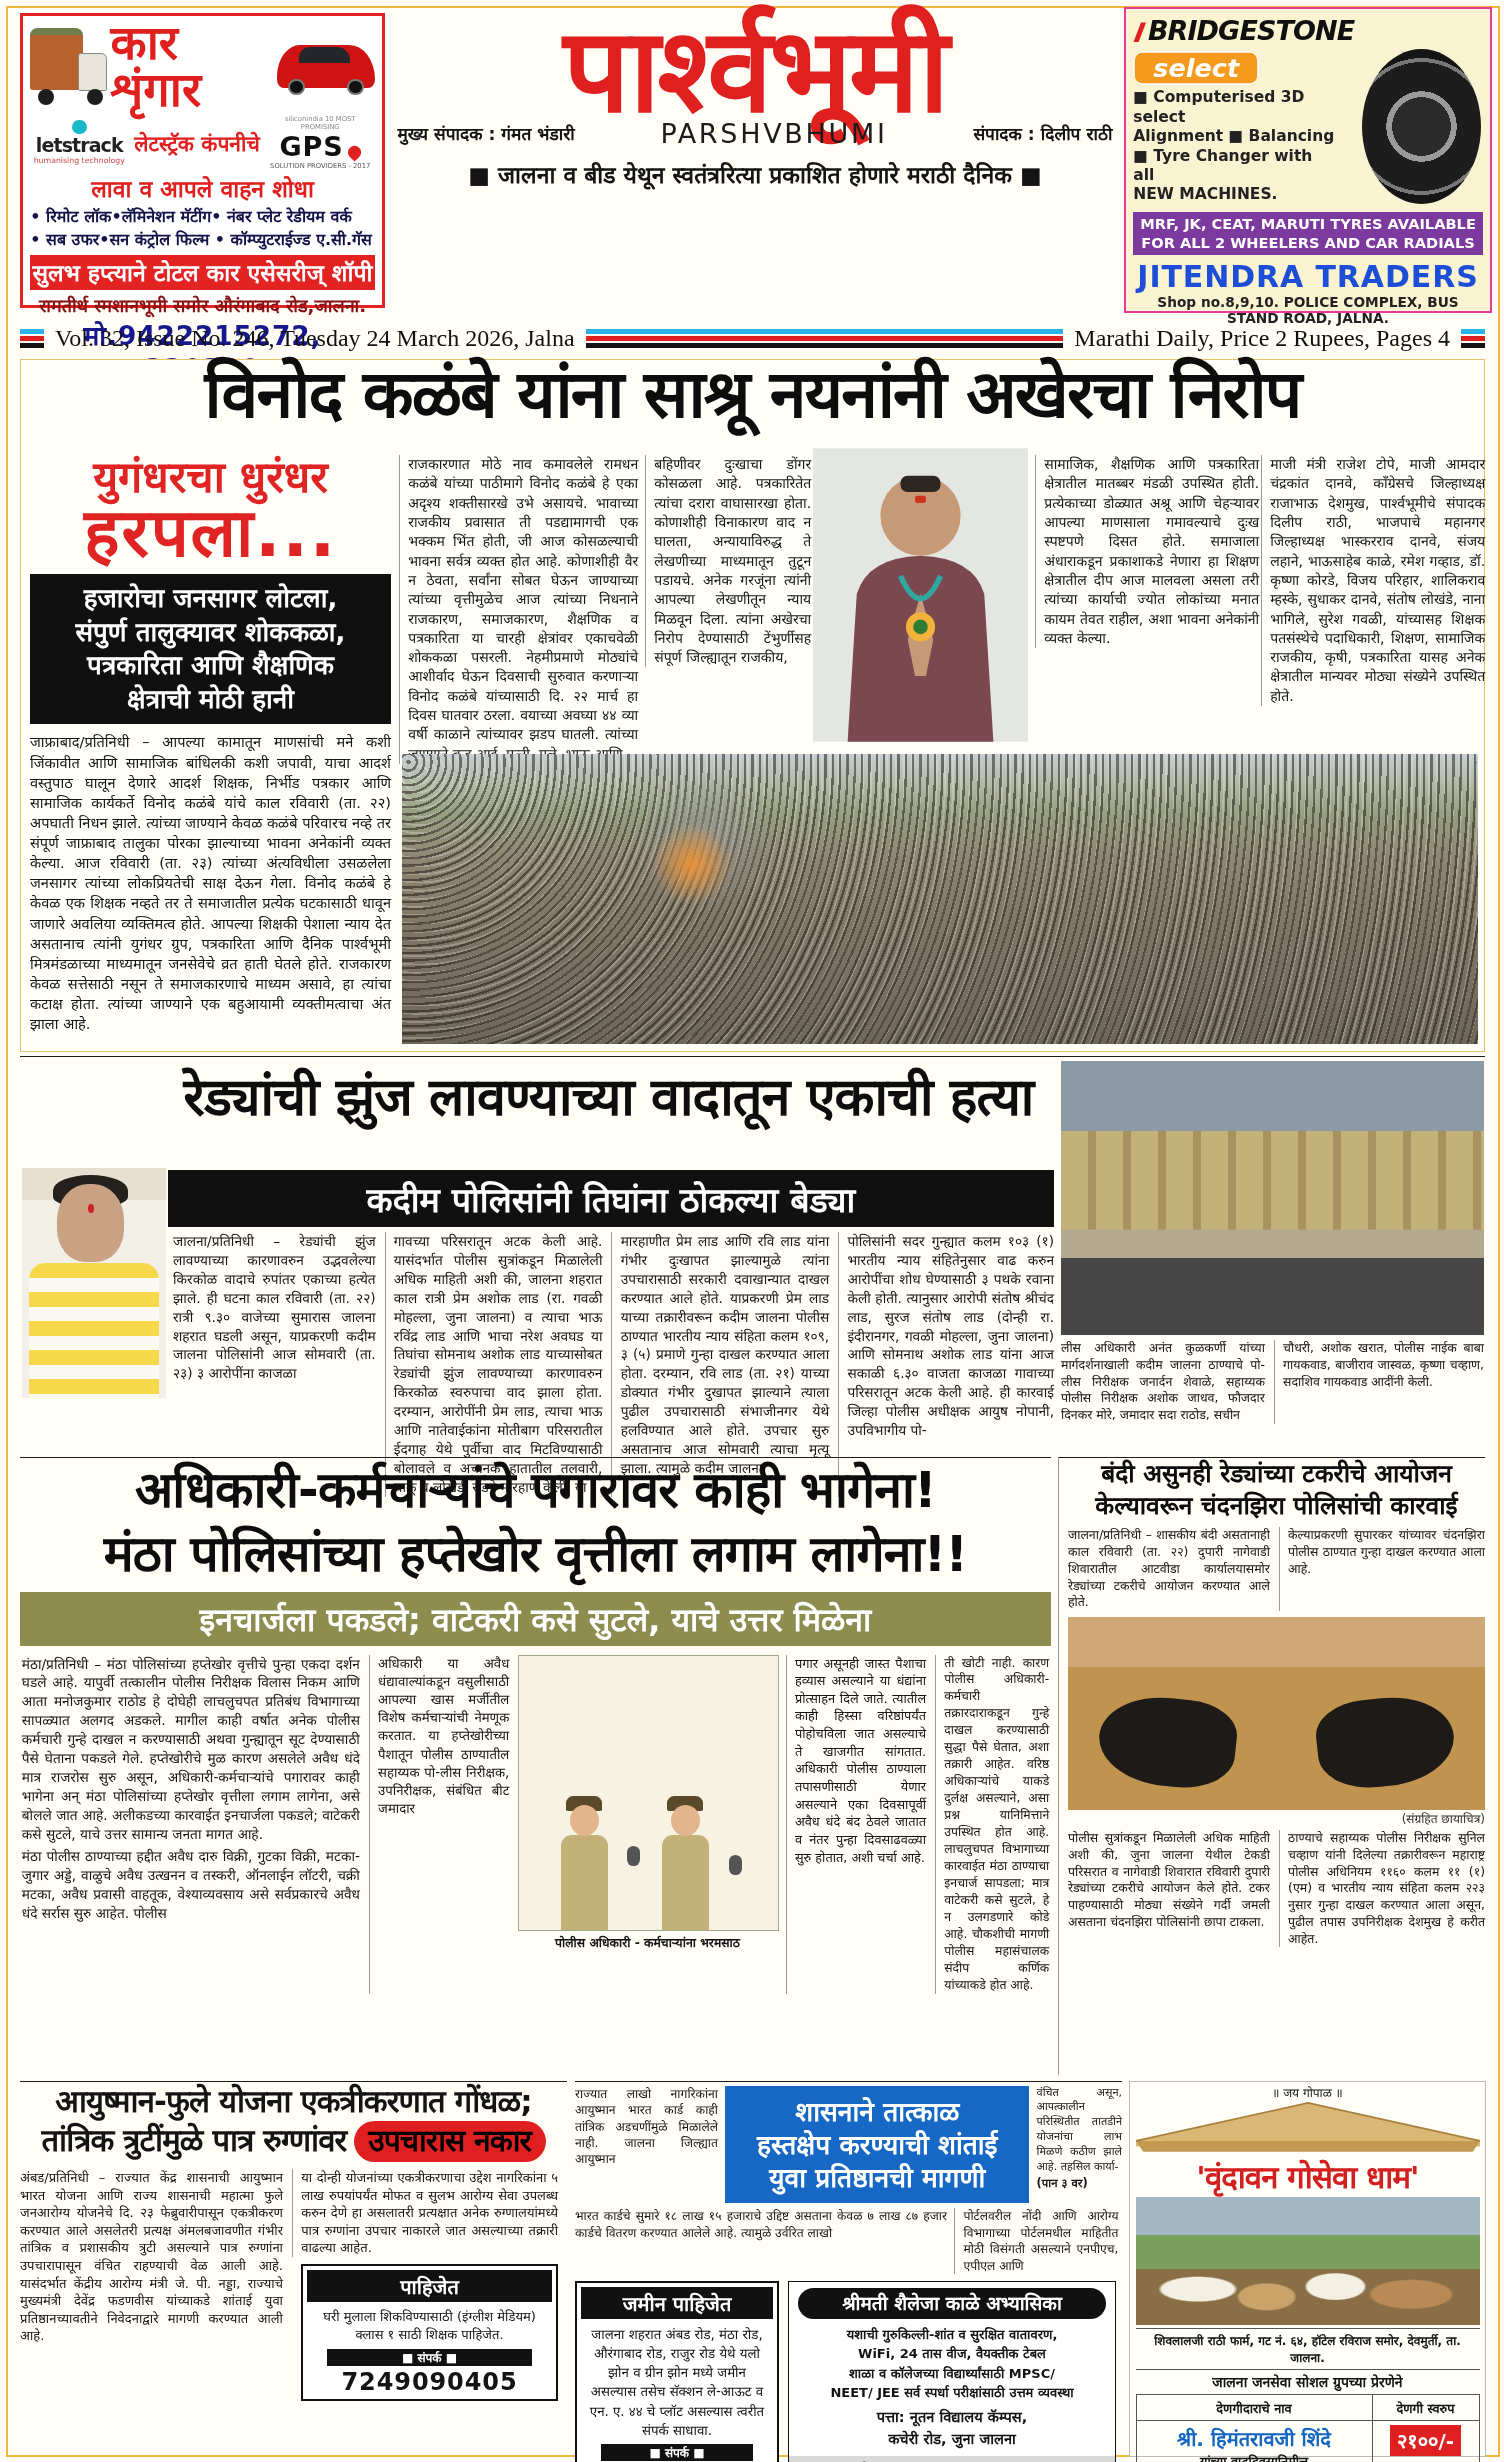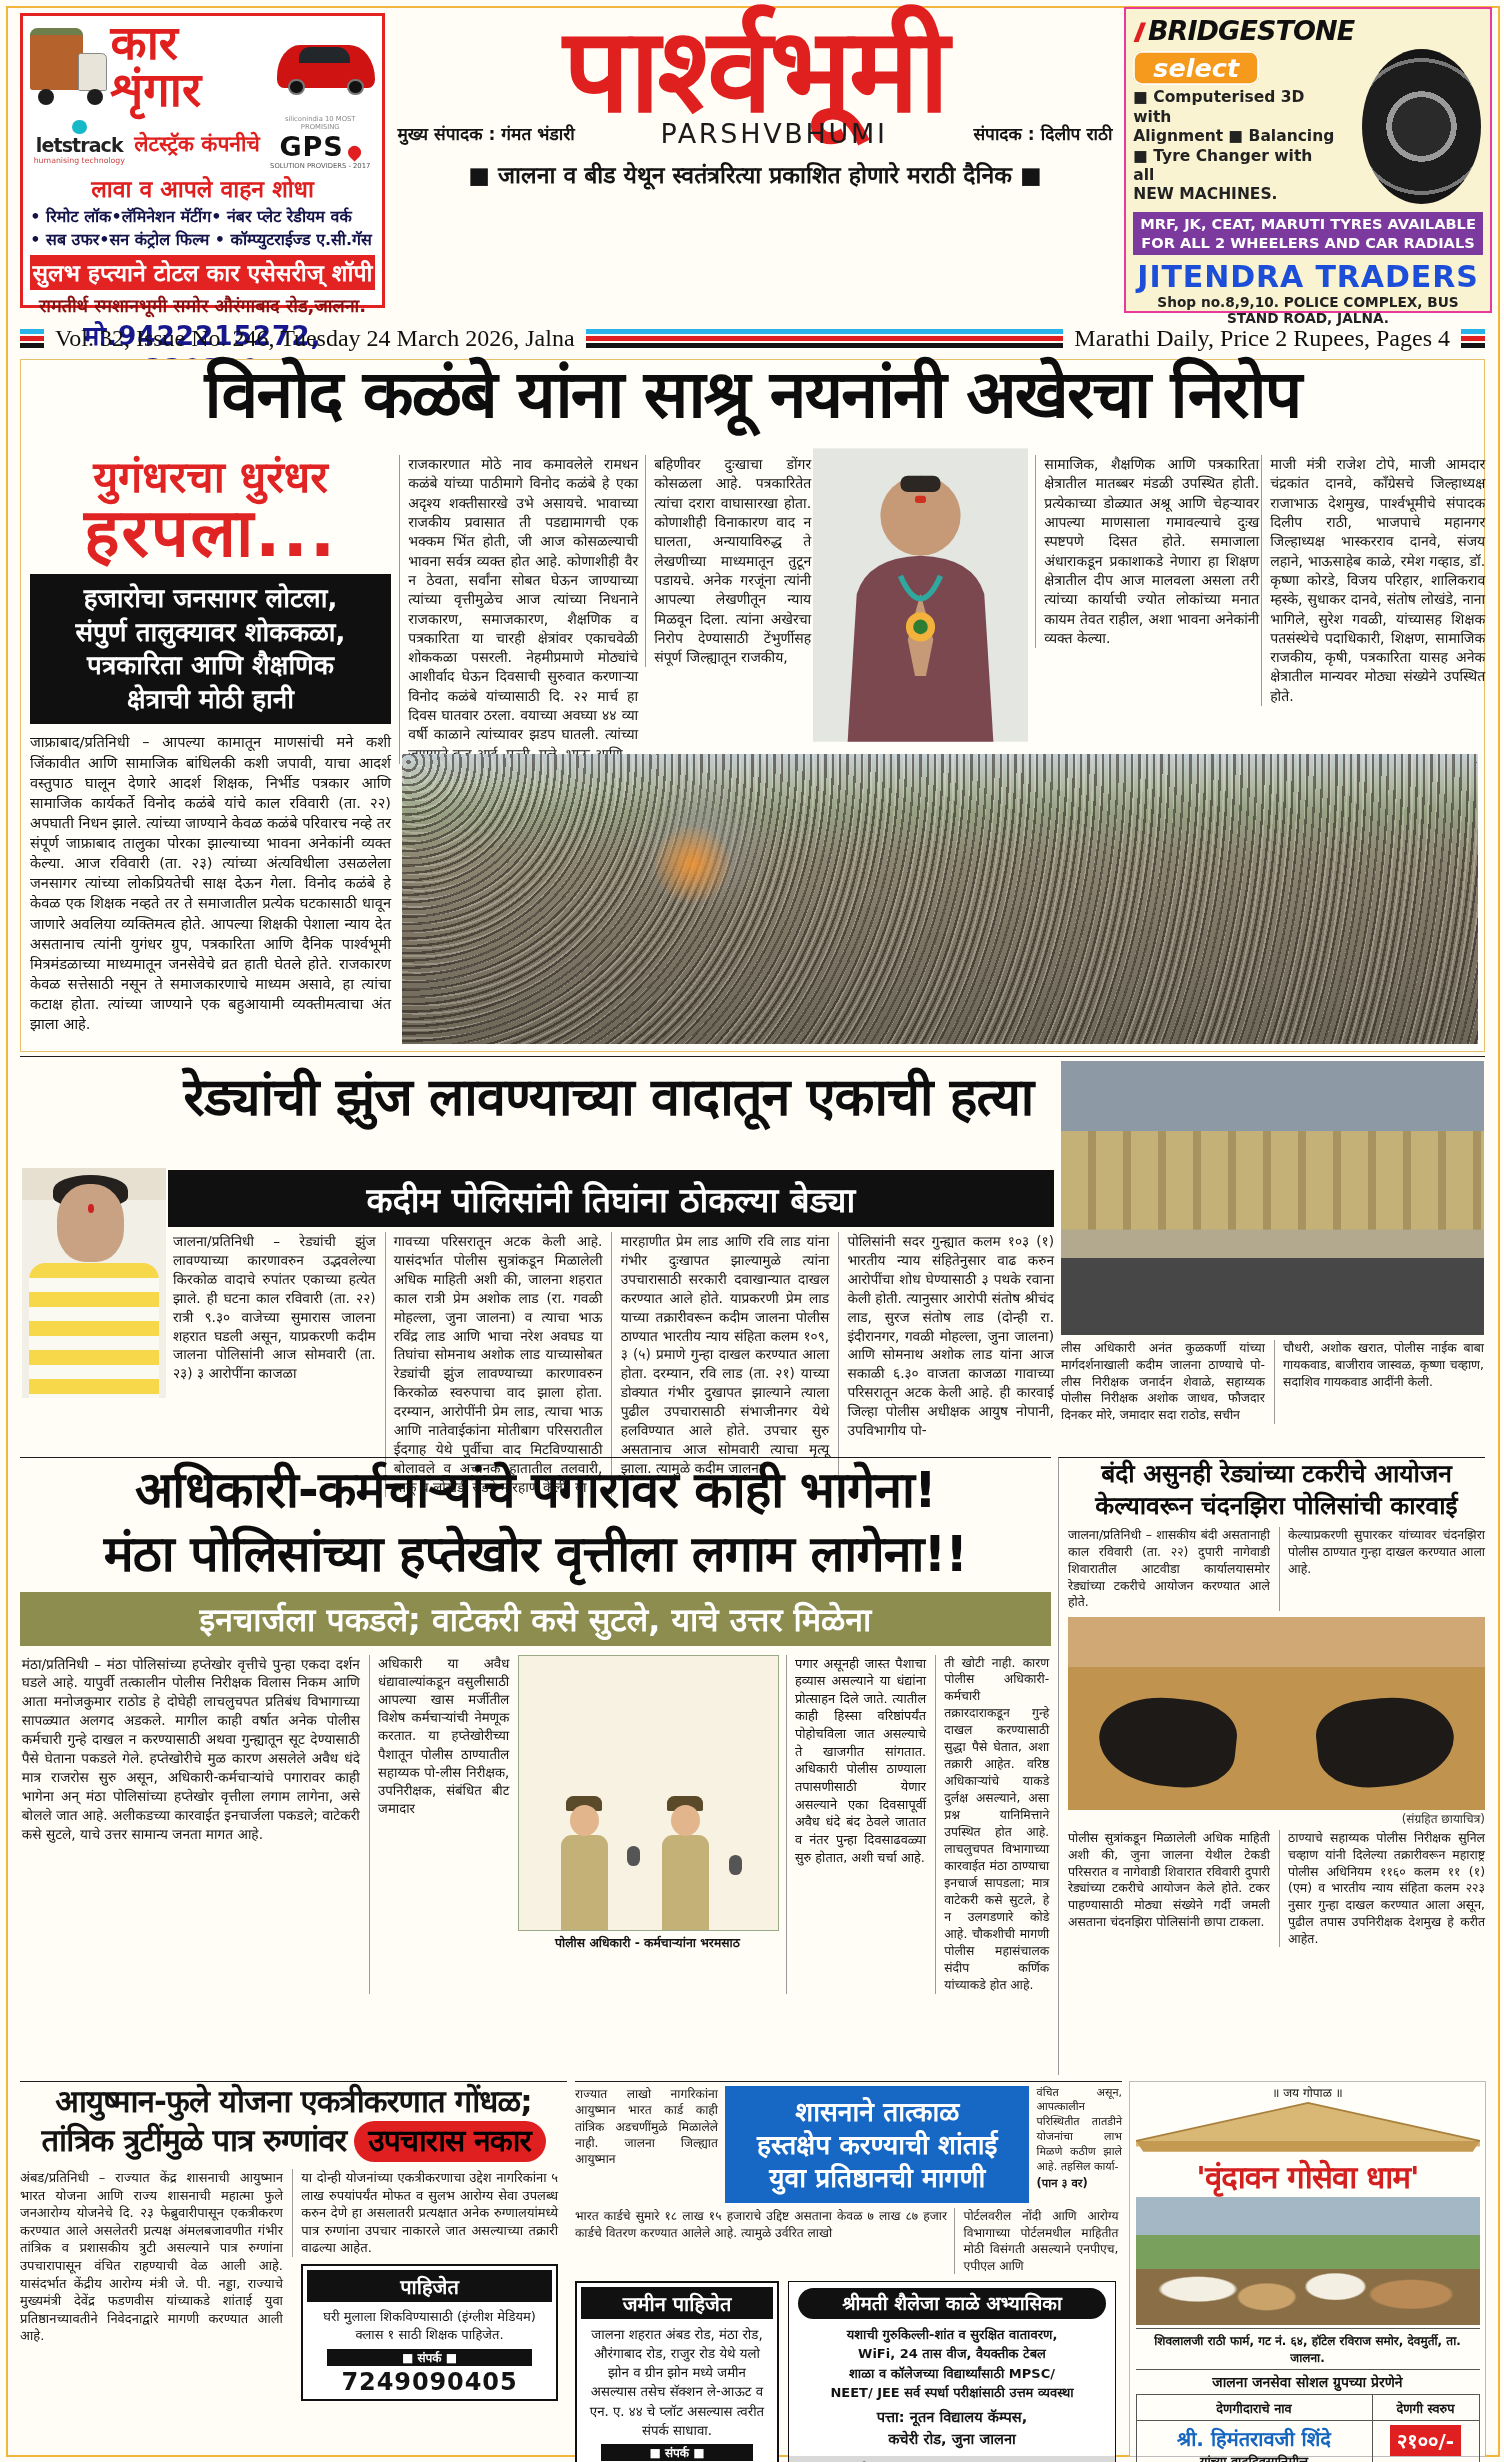--- a/index.html
+++ b/index.html
@@ -194,21 +194,21 @@
     <div class="ed">मुख्य संपादक : गंमत भंडारी</div>
     <div class="mastlatin">PARSHVBHUMI</div>
     <div class="ed">संपादक : दिलीप राठी</div>
   </div>
   <div class="tagline">■ जालना व बीड येथून स्वतंत्ररित्या प्रकाशित होणारे मराठी दैनिक ■</div>
 </div>
 
 <div class="abs rightad">
   <div class="bstone"><span class="bslash"></span><span>BRIDGESTONE</span></div>
   <div><span class="selectbadge">select</span></div>
-  <div class="feat">■ Computerised 3D with</div>
+  <div class="feat">■ Computerised 3D select</div>
   <div class="feat">Alignment ■ Balancing</div>
   <div class="feat">■ Tyre Changer with all</div>
   <div class="feat">NEW MACHINES.</div>
   <div class="tyre"></div>
   <div class="pband">MRF, JK, CEAT, MARUTI TYRES AVAILABLE FOR ALL 2 WHEELERS AND CAR RADIALS</div>
   <div class="jt">JITENDRA TRADERS</div>
   <div class="jtaddr">Shop no.8,9,10. POLICE COMPLEX, BUS STAND ROAD, JALNA.</div>
 </div>
 
 <div class="dateline abs">
@@ -288,20 +288,21 @@
   </div>
 </div>
 
 <div class="abs salbox rule-top">
   <div class="salh">अधिकारी-कर्मचाऱ्यांचे पगारावर काही भागेना!</div>
   <div class="salh">मंठा पोलिसांच्या हप्तेखोर वृत्तीला लगाम लागेना!!</div>
   <div class="salsub">इनचार्जला पकडले; वाटेकरी कसे सुटले, याचे उत्तर मिळेना</div>
   <div class="salcols">
     <div style="width:348px;">
       <div class="col" style="font-size:13.7px;">मंठा/प्रतिनिधी – मंठा पोलिसांच्या हप्तेखोर वृत्तीचे पुन्हा एकदा दर्शन घडले आहे. यापुर्वी तत्कालीन पोलीस निरीक्षक विलास निकम आणि आता मनोजकुमार राठोड हे दोघेही लाचलुचपत प्रतिबंध विभागाच्या सापळ्यात अलगद अडकले. मागील काही वर्षात अनेक पोलीस कर्मचारी गुन्हे दाखल न करण्यासाठी अथवा गुन्ह्यातून सूट देण्यासाठी पैसे घेताना पकडले गेले. हप्तेखोरीचे मुळ कारण असलेले अवैध धंदे मात्र राजरोस सुरु असून, अधिकारी-कर्मचाऱ्यांचे पगारावर काही भागेना अन् मंठा पोलिसांच्या हप्तेखोर वृत्तीला लगाम लागेना, असे बोलले जात आहे. अलीकडच्या कारवाईत इनचार्जला पकडले; वाटेकरी कसे सुटले, याचे उत्तर सामान्य जनता मागत आहे.</div>
+      <div class="col" style="font-size:13.7px;margin-top:3.6px;">मंठा पोलीस ठाण्याच्या हद्दीत अवैध दारु विक्री, गुटका विक्री, मटका-जुगार अड्डे, वाळुचे अवैध उत्खनन व तस्करी, ऑनलाईन लॉटरी, चक्री मटका, अवैध प्रवासी वाहतूक, वेश्याव्यवसाय असे सर्वप्रकारचे अवैध धंदे सर्रास सुरु आहेत. पोलीस</div>
     </div>
     <div class="col vline" style="width:135px;font-size:13.2px;">अधिकारी या अवैध धंद्यावाल्यांकडून वसुलीसाठी आपल्या खास मर्जीतील विशेष कर्मचाऱ्यांची नेमणूक करतात. या हप्तेखोरीच्या पैशातून पोलीस ठाण्यातील सहाय्यक पो-लीस निरीक्षक, उपनिरीक्षक, संबंधित बीट जमादार</div>
     <div style="width:266px;">
       <div class="cartoon">
         <div class="cop" style="left:36px;">
             <div class="body"></div>
             <div class="cap"></div>
             <div class="head"></div>
           </div>
         <div class="cop" style="left:137px;">

